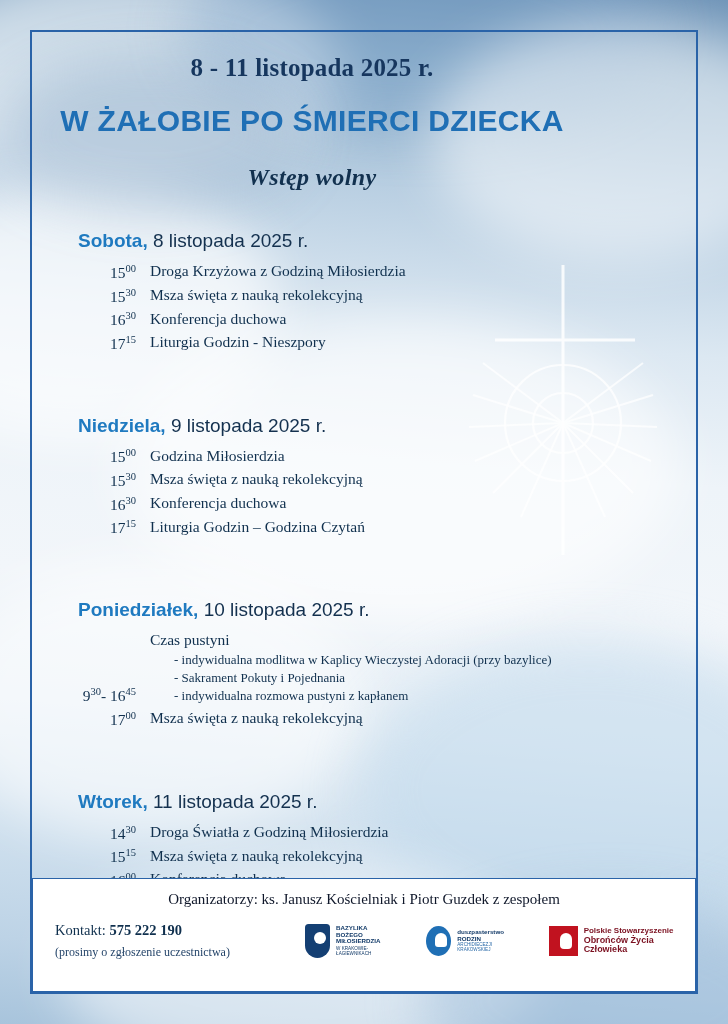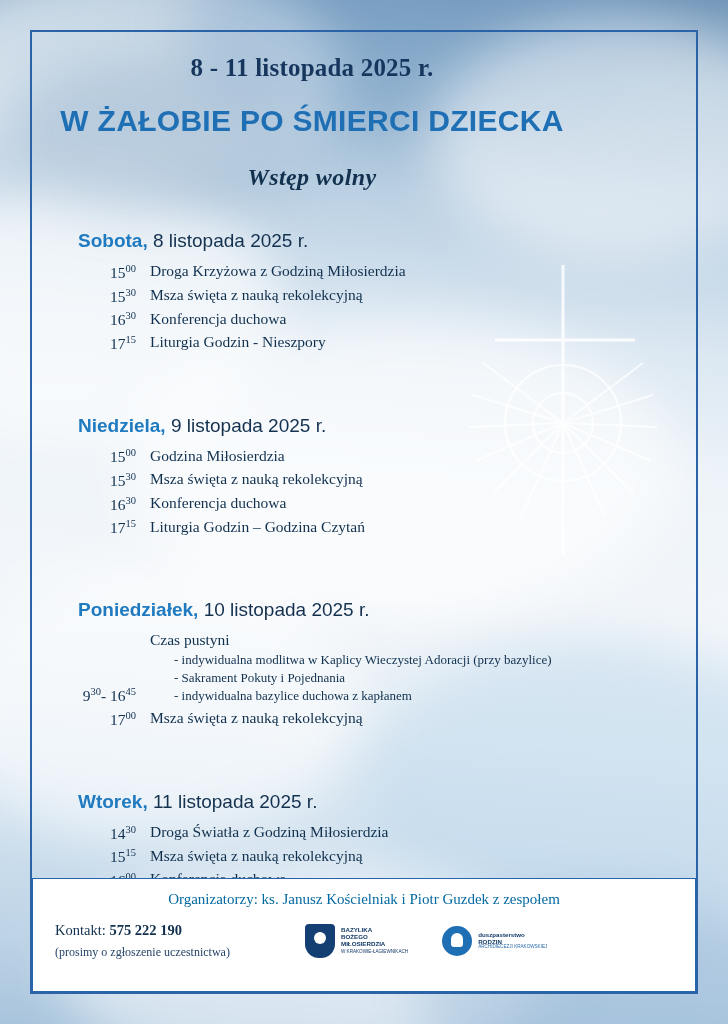--- a/index.html
+++ b/index.html
@@ -159,21 +159,21 @@
     bottom: 32px;
     height: 114px;
     background: #ffffff;
     border: 1px solid #2a63a8;
     border-top: 1px solid #2a63a8;
     box-sizing: border-box;
   }
   .organizers {
     text-align: center;
     font-size: 15px;
-    color: #0369a1;
+    color: #0f172a;
     padding-top: 12px;
   }
   .foot-row {
     display: flex;
     align-items: center;
     margin-top: 14px;
     padding: 0 14px;
   }
   .contact {
     width: 250px;
@@ -360,21 +360,21 @@
         <div class="day-head">
           <span class="dayname">Poniedziałek,</span><span> 10 listopada 2025 r.</span>
         </div>
         <div class="rows">
           <div class="row">
             <div class="time"><span>9</span><sup>30</sup><span>- 16</span><sup>45</sup></div>
             <div>
               <div class="desc">Czas pustyni</div>
               <div class="sub">- indywidualna modlitwa w Kaplicy Wieczystej Adoracji (przy bazylice)</div>
               <div class="sub">- Sakrament Pokuty i Pojednania</div>
-              <div class="sub">- indywidualna bazylice duchowa z kapłanem</div>
+              <div class="sub">- indywidualna rozmowa pustyni z kapłanem</div>
             </div>
           </div>
           <div class="row">
             <div class="time"><span>17</span><sup>00</sup></div>
             <div class="desc">Msza święta z nauką rekolekcyjną</div>
           </div>
         </div>
       </div>
       <div class="day-gap"></div>
 
@@ -426,16 +426,23 @@
           </div>
         </div>
         <div class="logo logo2">
           <div class="badge-fam"></div>
           <div class="logo-text">
             <div>duszpasterstwo</div>
             <div>RODZIN</div>
             <div class="l-sub">ARCHIDIECEZJI KRAKOWSKIEJ</div>
           </div>
         </div>
+        <div class="logo logo3">
+          <div class="badge-red"></div>
+          <div class="logo-text">
+            <div>Polskie Stowarzyszenie</div>
+            <div class="l-sub">Obrońców Życia Człowieka</div>
+          </div>
+        </div>
       </div>
     </div>
   </div>
 </div>
 
 </body></html>

